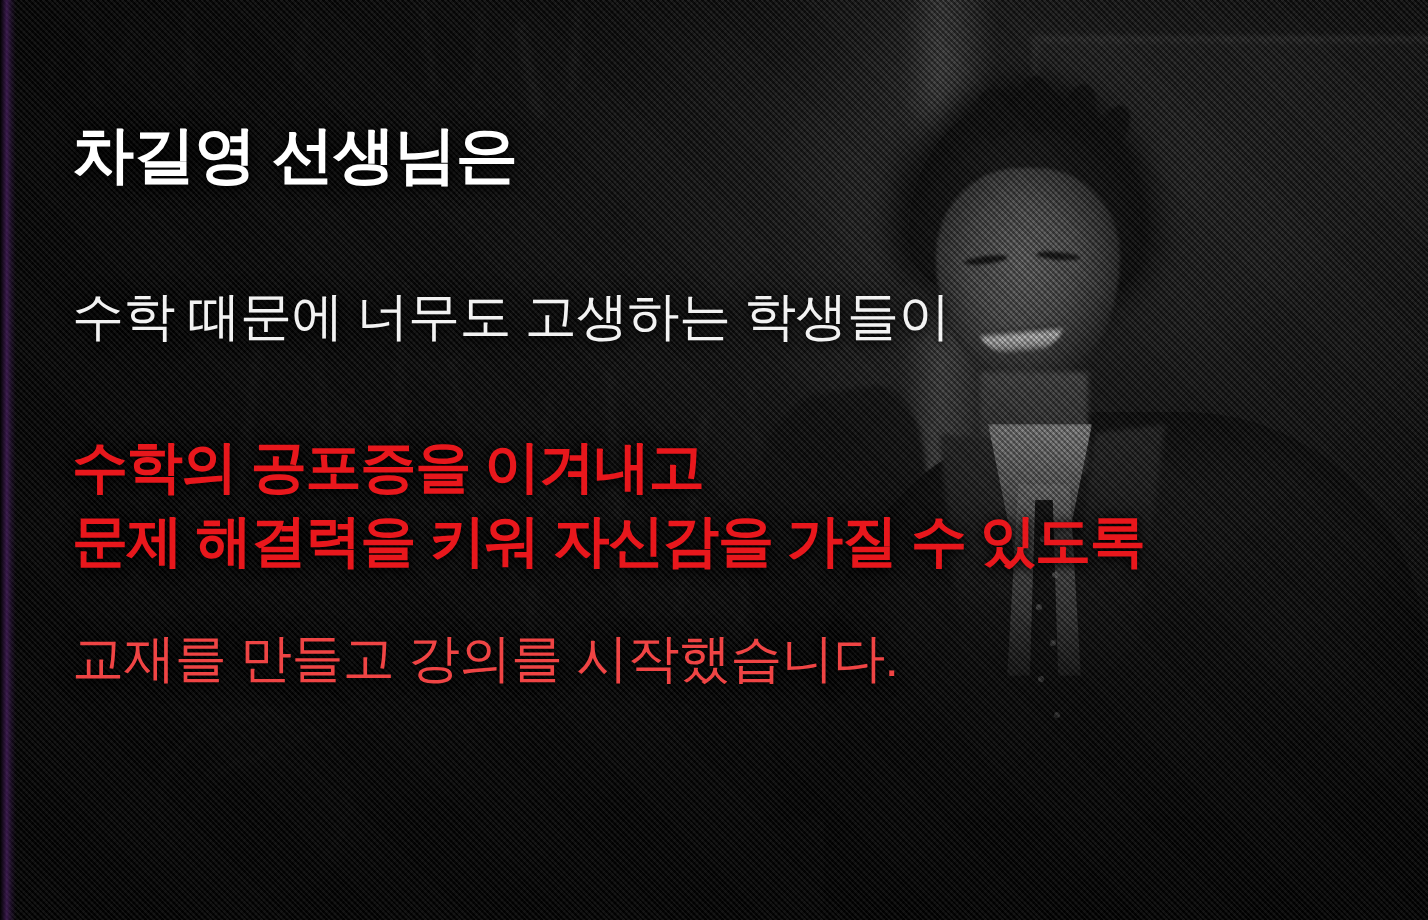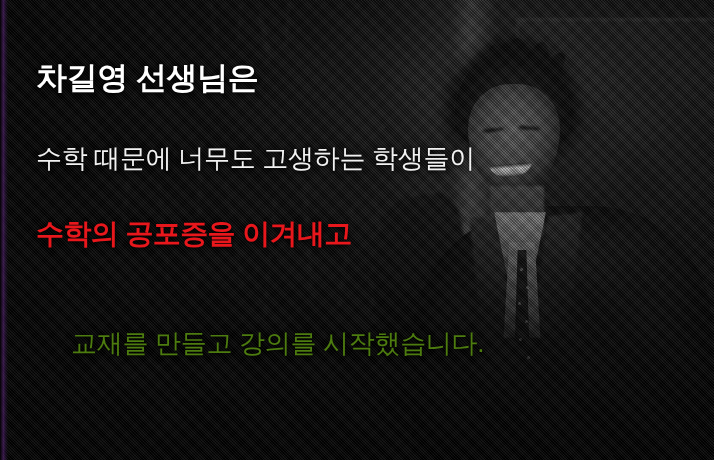--- a/index.html
+++ b/index.html
@@ -283,27 +283,26 @@
   .emph {
     font-size: 28px;
     font-weight: 700;
     color: #e8171c;
     letter-spacing: -0.6px;
     text-shadow: 0 1px 4px rgba(0,0,0,0.9), 0 0 8px rgba(0,0,0,0.75);
   }
   .emph.e1 { top: 215px; }
   .emph.e2 { top: 252px; }
   .closing {
-    top: 326px;
+    top: 312px;
     font-size: 26px;
     font-weight: 400;
-    color: #4d7c0f;
+    color: #ef4444;
     letter-spacing: -0.3px;
     text-shadow: 0 1px 4px rgba(0,0,0,0.95), 0 0 10px rgba(0,0,0,0.8);
-    margin-left: 35px;
   }
 </style>
 </head>
 <body>
 
 <div id="banner">
 
   <div class="layer bg-base"></div>
 
   <div class="board-light"></div>
@@ -364,16 +363,17 @@
   <div class="layer darken-left"></div>
   <div class="layer darken-bottom"></div>
   <div class="layer vignette"></div>
   <div class="layer halftone"></div>
   <div class="violet-streak"></div>
 
   <div class="copy">
     <div class="line headline">차길영 선생님은</div>
     <div class="line subline">수학 때문에 너무도 고생하는 학생들이</div>
     <div class="line emph e1">수학의 공포증을 이겨내고</div>
+    <div class="line emph e2">문제 해결력을 키워 자신감을 가질 수 있도록</div>
     <div class="line closing">교재를 만들고 강의를 시작했습니다.</div>
   </div>
 
 </div>
 
 </body></html>

